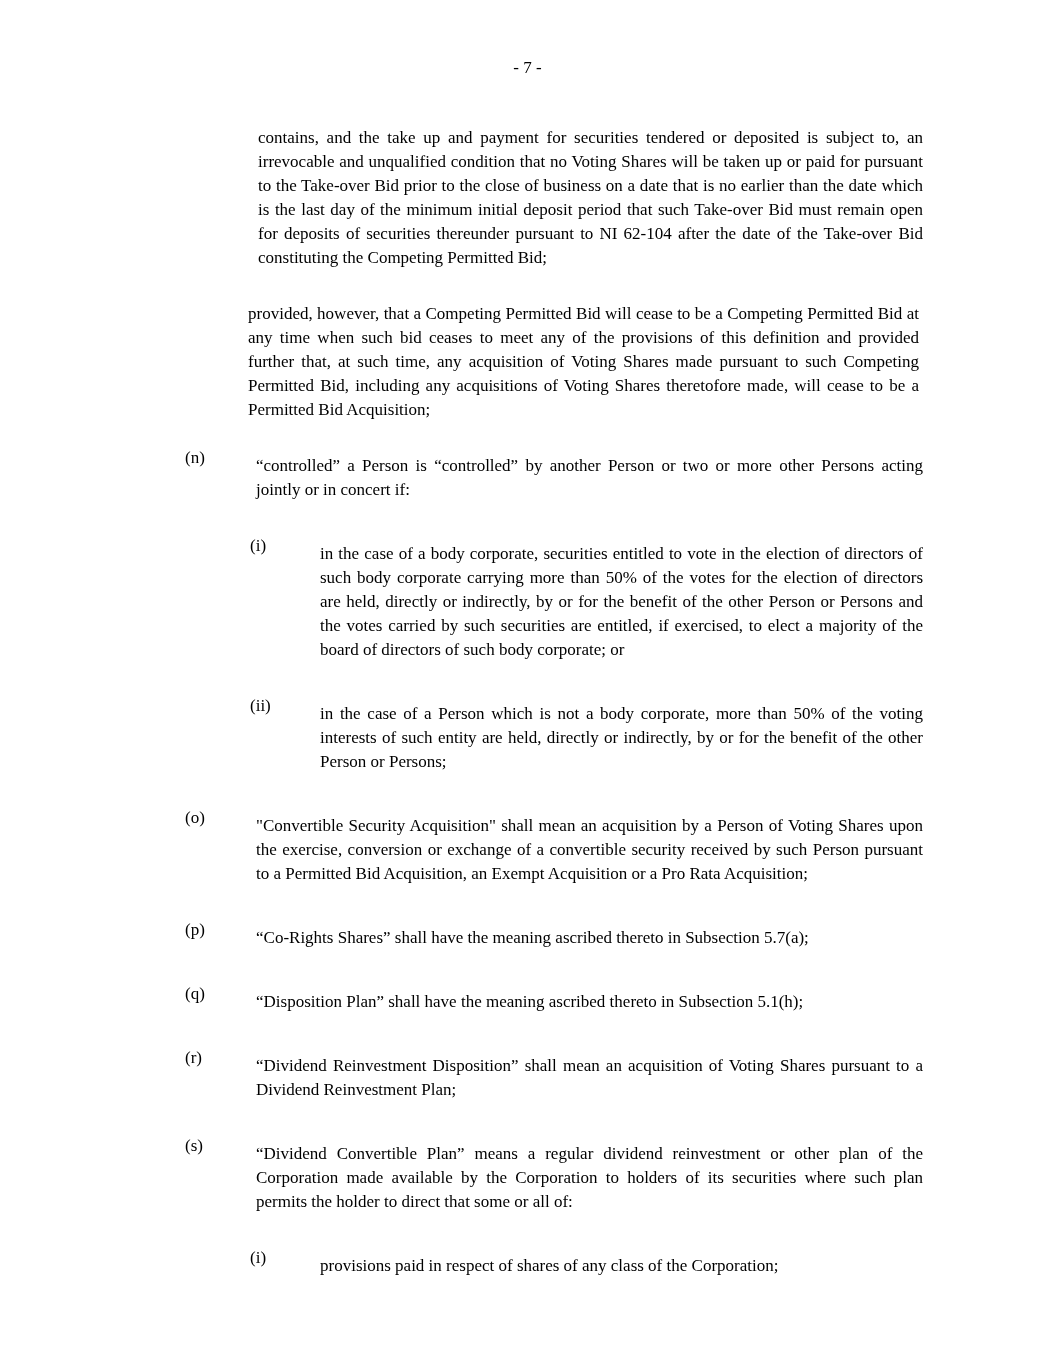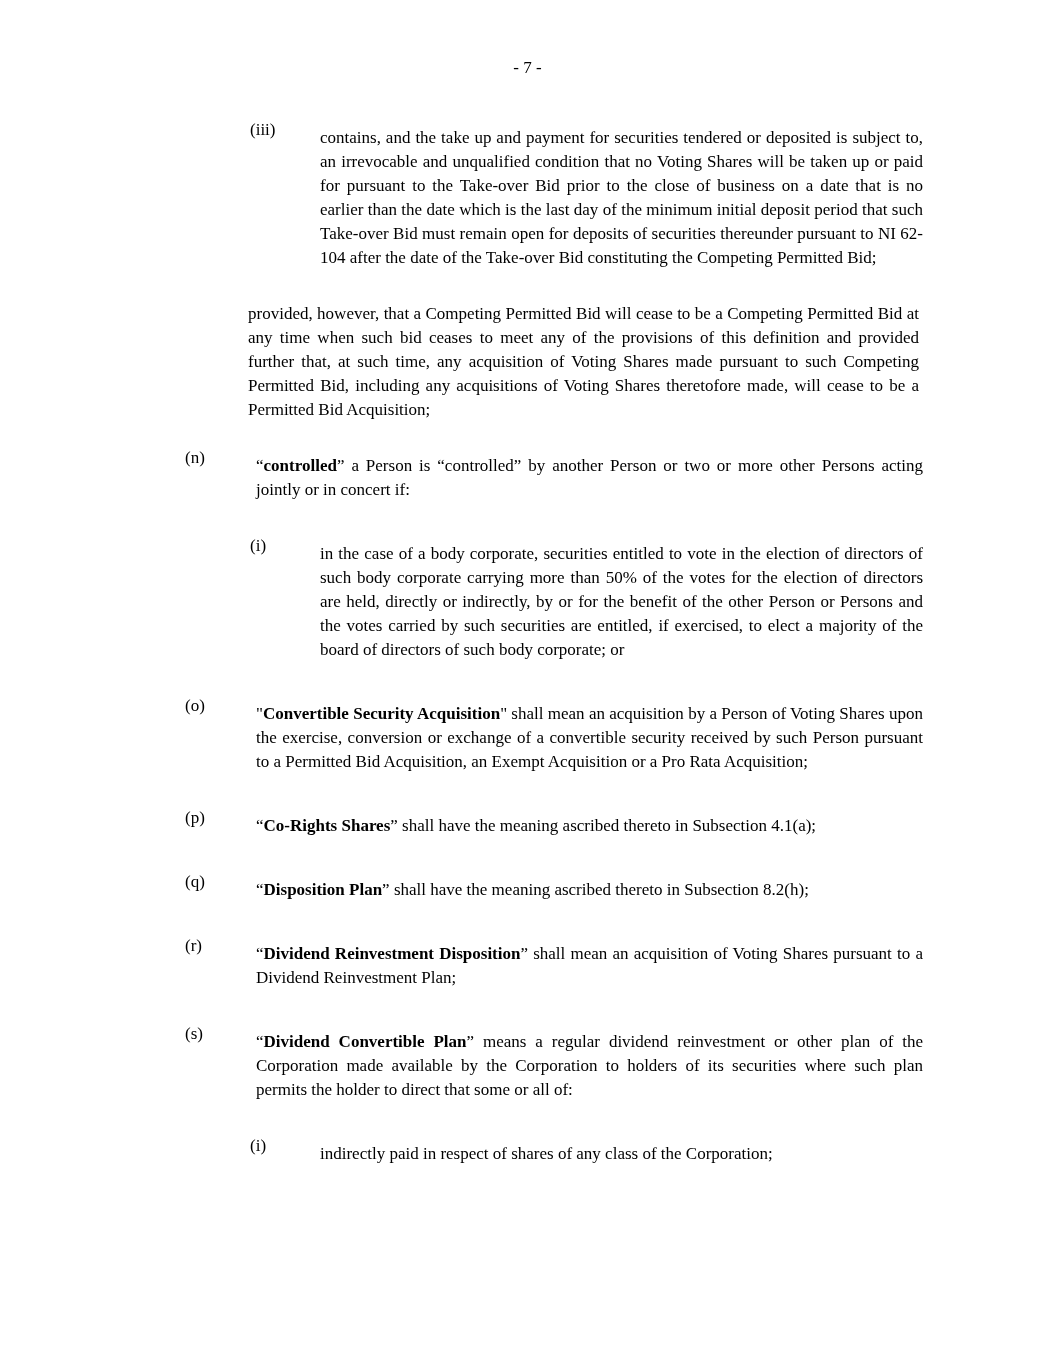--- a/index.html
+++ b/index.html
@@ -39,71 +39,74 @@
     flex: 1 1 auto;
     margin: 8px;
     text-align: justify;
   }
   .cont {
     margin-left: 248px;
     margin-bottom: 24px;
     text-align: justify;
   }
   p { margin: 12px; }
-  b { font-weight: bold; }
+  b { font-weight: normal; }
 </style>
 </head>
 <body>
 
 <div class="page">
 
   <div class="page-number">- 7 -</div>
 
   <div class="row l2">
-    <span class="lbl">(iii)</span>
     <p class="txt">contains, and the take up and payment for securities tendered or deposited is subject to, an irrevocable and unqualified condition that no Voting Shares will be taken up or paid for pursuant to the Take-over Bid prior to the close of business on a date that is no earlier than the date which is the last day of the minimum initial deposit period that such Take-over Bid must remain open for deposits of securities thereunder pursuant to NI 62-104 after the date of the Take-over Bid constituting the Competing Permitted Bid;</p>
   </div>
 
   <p class="cont">provided, however, that a Competing Permitted Bid will cease to be a Competing Permitted Bid at any time when such bid ceases to meet any of the provisions of this definition and provided further that, at such time, any acquisition of Voting Shares made pursuant to such Competing Permitted Bid, including any acquisitions of Voting Shares theretofore made, will cease to be a Permitted Bid Acquisition;</p>
 
   <div class="row l1">
     <span class="lbl">(n)</span>
     <p class="txt"><span>“</span><b>controlled</b><span>” a Person is “controlled” by another Person or two or more other Persons acting jointly or in concert if:</span></p>
   </div>
 
   <div class="row l2">
     <span class="lbl">(i)</span>
     <p class="txt">in the case of a body corporate, securities entitled to vote in the election of directors of such body corporate carrying more than 50% of the votes for the election of directors are held, directly or indirectly, by or for the benefit of the other Person or Persons and the votes carried by such securities are entitled, if exercised, to elect a majority of the board of directors of such body corporate; or</p>
   </div>
 
+  <div class="row l2">
+    <span class="lbl">(ii)</span>
+    <p class="txt">in the case of a Person which is not a body corporate, more than 50% of the voting interests of such entity are held, directly or indirectly, by or for the benefit of the other Person or Persons;</p>
+  </div>
 
 
   <div class="row l1">
     <span class="lbl">(o)</span>
     <p class="txt"><span>"</span><b>Convertible Security Acquisition</b><span>" shall mean an acquisition by a Person of Voting Shares upon the exercise, conversion or exchange of a convertible security received by such Person pursuant to a Permitted Bid Acquisition, an Exempt Acquisition or a Pro Rata Acquisition;</span></p>
   </div>
 
   <div class="row l1">
     <span class="lbl">(p)</span>
-    <p class="txt"><span>“</span><b>Co-Rights Shares</b><span>” shall have the meaning ascribed thereto in Subsection 4.1(a);</span></p>
+    <p class="txt"><span>“</span><b>Co-Rights Shares</b><span>” shall have the meaning ascribed thereto in Subsection 5.7(a);</span></p>
   </div>
 
   <div class="row l1">
     <span class="lbl">(q)</span>
-    <p class="txt"><span>“</span><b>Disposition Plan</b><span>” shall have the meaning ascribed thereto in Subsection 8.2(h);</span></p>
+    <p class="txt"><span>“</span><b>Disposition Plan</b><span>” shall have the meaning ascribed thereto in Subsection 5.1(h);</span></p>
   </div>
 
   <div class="row l1">
     <span class="lbl">(r)</span>
     <p class="txt"><span>“</span><b>Dividend Reinvestment Disposition</b><span>” shall mean an acquisition of Voting Shares pursuant to a Dividend Reinvestment Plan;</span></p>
   </div>
 
   <div class="row l1">
     <span class="lbl">(s)</span>
     <p class="txt"><span>“</span><b>Dividend Convertible Plan</b><span>” means a regular dividend reinvestment or other plan of the Corporation made available by the Corporation to holders of its securities where such plan permits the holder to direct that some or all of:</span></p>
   </div>
 
   <div class="row l2">
     <span class="lbl">(i)</span>
-    <p class="txt">indirectly paid in respect of shares of any class of the Corporation;</p>
+    <p class="txt">provisions paid in respect of shares of any class of the Corporation;</p>
   </div>
 
 </div>
 
 </body></html>

